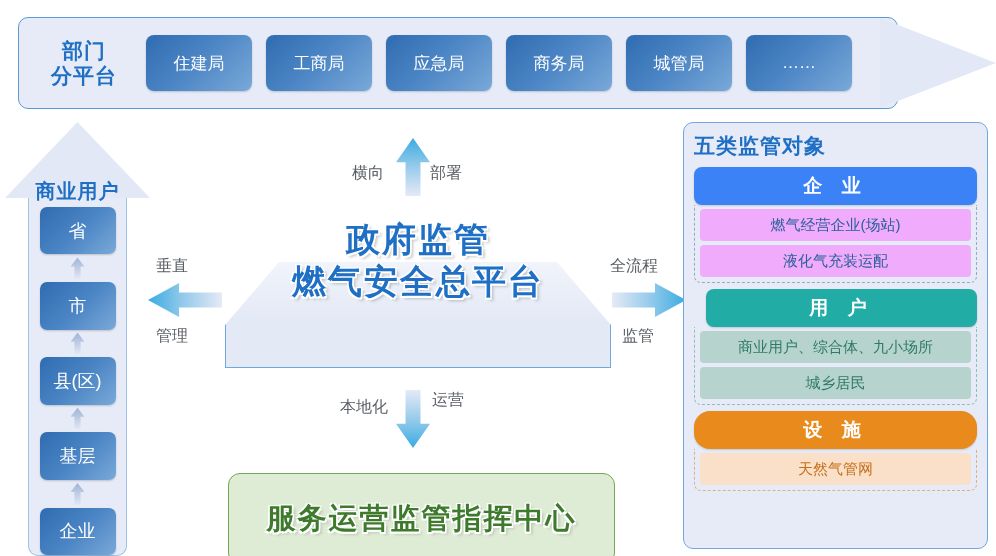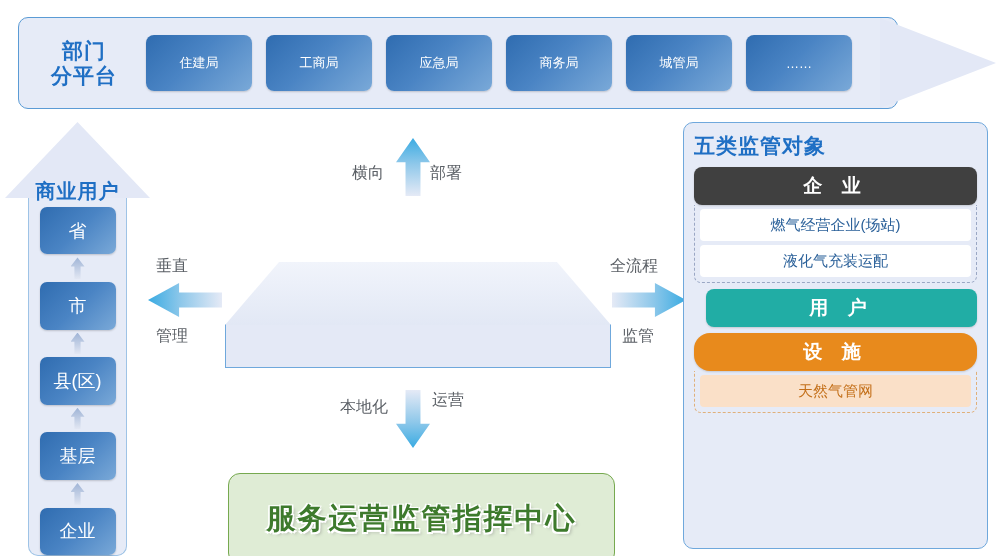--- a/index.html
+++ b/index.html
@@ -14,21 +14,21 @@
         box-sizing:border-box;}
   #top-band .band-head{position:absolute;left:862px;top:0;width:116px;height:110px;
         background:#e3e8f6;
         clip-path:polygon(0% 9%, 0% 91%, 100% 50%);}
   #top-band .band-inner{position:absolute;left:0;top:9px;width:880px;height:92px;
         display:flex;align-items:center;gap:14px;padding-left:18px;box-sizing:border-box;}
   .band-title{color:#1f6fc4;font-weight:bold;font-size:21px;line-height:25px;
         text-align:center;width:96px;flex:0 0 auto;letter-spacing:1px;}
   .dept-box{flex:0 0 auto;width:106px;height:56px;border-radius:8px;
         background:linear-gradient(135deg,#2f6cb0 0%,#4a84c4 45%,#7aa9d8 100%);
-        color:#ffffff;font-size:13px;display:flex;align-items:center;
+        color:#ffffff;font-size:17px;display:flex;align-items:center;
         justify-content:center;box-shadow:0 1px 2px rgba(0,0,0,.18);}
 
   
   #left-arrow{position:absolute;left:5px;top:122px;width:145px;height:434px;}
   #left-arrow .la-head{position:absolute;left:0;top:0;width:145px;height:76px;
         background:#e3e8f6;clip-path:polygon(50% 0%, 100% 100%, 0% 100%);}
   #left-arrow .la-body{position:absolute;left:23px;top:60px;width:99px;height:374px;
         background:#e6ebf7;border:1.3px solid #9ec3e6;border-top:none;
         border-radius:0 0 10px 10px;box-sizing:border-box;}
   #left-arrow .la-title{position:absolute;left:0;top:56px;width:145px;text-align:center;
@@ -88,22 +88,22 @@
   .rp-group{margin-bottom:6px;}
   .rp-head{height:38px;border-radius:8px;color:#ffffff;font-weight:bold;font-size:19px;
         letter-spacing:7px;display:flex;align-items:center;justify-content:center;
         box-shadow:0 1px 2px rgba(0,0,0,.15);}
   .rp-items{border:1.4px dashed #9aa7c4;border-top:none;border-radius:0 0 7px 7px;
         padding:4px 5px 5px 5px;}
   .rp-item{height:32px;border-radius:4px;font-size:15px;
         display:flex;align-items:center;justify-content:center;margin-bottom:4px;}
   .rp-item:last-child{margin-bottom:0;}
 
-  .g-ent .rp-head{background:#404040;}
-  .g-ent .rp-item{background:#ffffff;color:#2a6099;}
+  .g-ent .rp-head{background:#3b82f6;}
+  .g-ent .rp-item{background:#f0abfc;color:#2a6099;}
   .g-usr .rp-head{background:#21ada5;margin-left:12px;}
   .g-usr .rp-items{border-color:#8fbfae;}
   .g-usr .rp-item{background:#b6d4cd;color:#2f7a66;}
   .g-fac .rp-head{background:#e88a1c;border-radius:16px;}
   .g-fac .rp-items{border-color:#e0b07a;}
   .g-fac .rp-item{background:#fae0c8;color:#c4701a;}
 </style>
 </head>
 <body>
 
@@ -152,20 +152,24 @@
   <div class="center-arrow-label" style="left:156px;top:326px;">管理</div>
 
   <div id="right-h-arrow"></div>
   <div class="center-arrow-label" style="left:610px;top:256px;">全流程</div>
   <div class="center-arrow-label" style="left:622px;top:326px;">监管</div>
 
   <div id="slab">
     <div class="slab-body"></div>
     <div class="slab-top"></div>
   </div>
+  <div id="slab-title">
+    <div>政府监管</div>
+    <div>燃气安全总平台</div>
+  </div>
 
   <div id="down-arrow"></div>
   <div class="center-arrow-label" style="left:340px;top:397px;text-align:right;">本地化</div>
   <div class="center-arrow-label" style="left:432px;top:390px;">运营</div>
 
   <div id="green-box">
     <span class="gb-text">服务运营监管指挥中心</span>
   </div>
 
   <div id="right-panel">
@@ -174,20 +178,24 @@
     <div class="rp-group g-ent">
       <div class="rp-head">企 业</div>
       <div class="rp-items">
         <div class="rp-item">燃气经营企业(场站)</div>
         <div class="rp-item">液化气充装运配</div>
       </div>
     </div>
 
     <div class="rp-group g-usr">
       <div class="rp-head">用 户</div>
+      <div class="rp-items">
+        <div class="rp-item">商业用户、综合体、九小场所</div>
+        <div class="rp-item">城乡居民</div>
+      </div>
     </div>
 
     <div class="rp-group g-fac">
       <div class="rp-head">设 施</div>
       <div class="rp-items">
         <div class="rp-item">天然气管网</div>
       </div>
     </div>
   </div>
 

